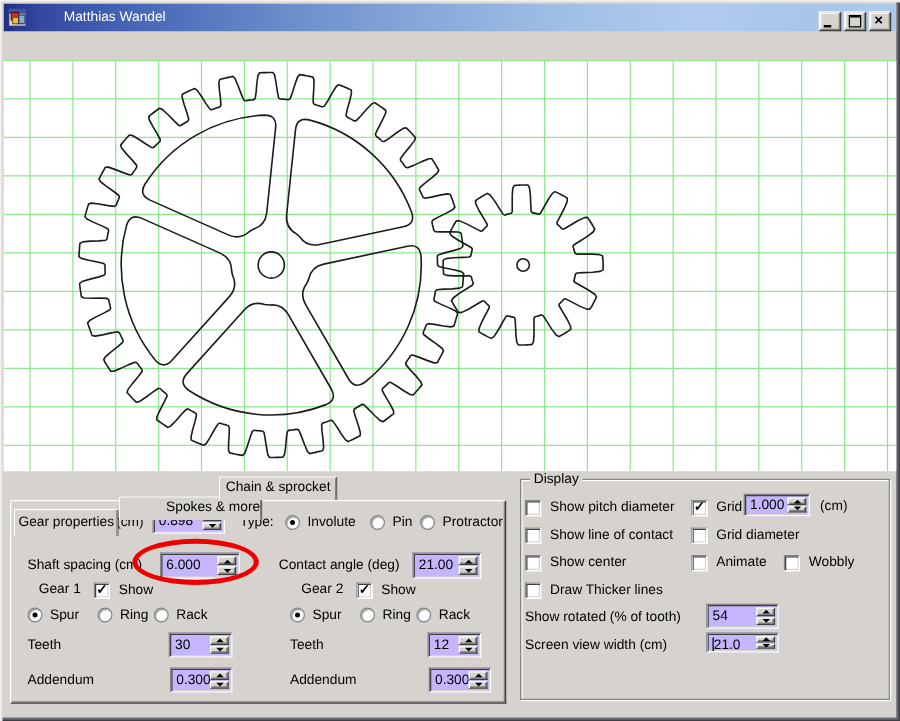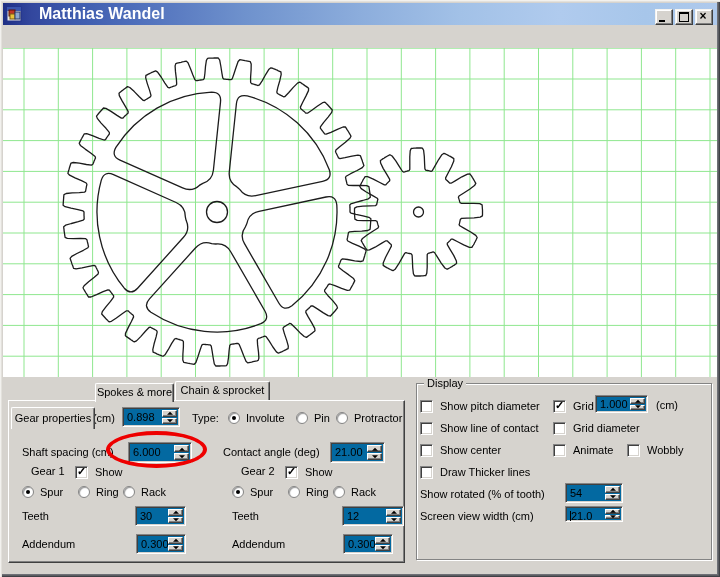--- a/index.html
+++ b/index.html
@@ -8,21 +8,21 @@
   html,body{margin:0;padding:0;background:#777;}
   body{font-family:"Liberation Sans", sans-serif; -webkit-font-smoothing:none;}
   .window{position:relative;width:720px;height:577px;background:var(--gray);overflow:hidden;
     box-shadow: inset 1px 1px 0 #f2f1ee, inset 2px 2px 0 #e3e1dc,
                 inset -1px -1px 0 #3f4146, inset -2px -2px 0 #5a5c61, inset -3px -3px 0 #6e7076;}
   
   .titlebar{position:absolute;left:3px;top:3px;width:714px;height:22px;
     background:linear-gradient(90deg,#1e2f85 0%,#33479e 4%,#3d5bae 10%,#5272bd 20%,#6f92cd 34%,#8caddc 50%,#a2c1e7 64%,#b0cbee 78%,#a7c6ea 90%,#aec9ec 100%);
     display:flex;align-items:center;}
   .titlebar .title{color:#fff;font-weight:bold;font-size:11.5px;margin-left:4px;letter-spacing:-0.1px;white-space:nowrap;}
-  .titlebar .owner{color:#fff;font-weight:bold;font-size:16px;margin-left:17px;white-space:nowrap;}
+  .titlebar .owner{color:#fff;font-weight:normal;font-size:11px;margin-left:29px;white-space:nowrap;}
   .app-icon{width:16px;height:16px;margin-left:3px;flex:0 0 16px;}
   .winbtns{position:absolute;top:6px;right:4px;display:flex;gap:2px;}
   .tbtn{width:16px;height:14px;background:var(--gray);position:relative;
     border:1px solid;border-color:#f4f3f0 #404040 #404040 #f4f3f0;
     box-shadow:inset -1px -1px 0 #808080, inset 1px 1px 0 #fff;}
   .g-min{position:absolute;left:3px;bottom:2px;width:6px;height:2px;background:#000;}
   .g-max{position:absolute;left:3px;top:2px;width:8px;height:7px;border:1px solid #000;border-top-width:2px;}
   .g-close{position:absolute;left:0;top:-1px;width:14px;text-align:center;font-weight:bold;font-size:12px;line-height:14px;color:#000;}
   
   .menubar{position:absolute;left:3px;top:25px;width:714px;height:23px;background:var(--gray);}
@@ -44,21 +44,21 @@
   .ctl{position:absolute;display:flex;align-items:center;gap:6px;height:14px;z-index:3;text-align:right;}
   .ctl .cl{font-size:11px;line-height:13px;white-space:nowrap;}
   .ctl.cbx{gap:7px;}
   .cb{width:13px;height:13px;flex:0 0 13px;background:#fff;position:relative;box-sizing:border-box;
     border:1px solid;border-color:#848484 #fff #fff #848484;
     box-shadow:inset 1px 1px 0 #404040, inset -1px -1px 0 #d6d3ce;}
   .cb[data-checked="true"]::after{content:"\2713";position:absolute;left:1px;top:-2px;font-size:11px;font-weight:bold;color:#000;}
   .rb{width:12px;height:12px;flex:0 0 12px;border-radius:50%;background:#fff;position:relative;box-sizing:border-box;
     border:1px solid #848484;box-shadow:inset 1px 1px 1px #9a9a9a;}
   .rb[data-on="true"]::after{content:"";position:absolute;left:3px;top:3px;width:4px;height:4px;border-radius:50%;background:#000;}
-  .spin{position:absolute;background:#0369a1;display:flex;box-sizing:border-box;z-index:3;
+  .spin{position:absolute;background:#c4b5fd;display:flex;box-sizing:border-box;z-index:3;
     border:1px solid;border-color:#848484 #fff #fff #848484;
     box-shadow:inset 1px 1px 0 #404040, inset -1px -1px 0 #d6d3ce;}
   .spin-val{flex:1;font-size:11px;line-height:13px;padding:3px 0 0 4px;color:#000;overflow:hidden;white-space:nowrap;}
   .spin[data-focused="true"] .spin-val::before{content:"";display:inline-block;width:1px;height:11px;background:#000;vertical-align:-2px;}
   .spin-ud{width:15px;flex:0 0 15px;display:flex;flex-direction:column;margin:2px 2px 2px 0;gap:1px;}
   .s-up,.s-dn{flex:1;background:var(--gray);position:relative;
     border:1px solid;border-color:#fff #404040 #404040 #fff;box-shadow:inset -1px -1px 0 #808080;}
   .s-up::after{content:"";position:absolute;left:50%;top:50%;transform:translate(-50%,-40%);
     border-left:3px solid transparent;border-right:3px solid transparent;border-bottom:3px solid #000;}
   .s-dn::after{content:"";position:absolute;left:50%;top:50%;transform:translate(-50%,-60%);
@@ -102,21 +102,21 @@
       <path d="M257.8 275.7A120 120 0 0 1 147.9 264.2Q139.8 258.3 146.5 250.9L192.4 200.0Q199.2 192.4 208.7 195.6A32 32 0 0 0 212.7 196.0Q222.6 194.8 227.7 203.7L261.9 263.0Q266.9 271.7 257.8 275.7Z" stroke="#1c1c1c" stroke-width="1.3" fill="none" stroke-linejoin="round"></path>
       <path d="M121.3 240.2A120 120 0 0 1 98.3 132.1Q101.4 122.6 110.5 126.7L173.1 154.5Q182.4 158.7 182.3 168.7A32 32 0 0 0 183.2 172.6Q187.3 181.7 180.5 189.3L134.6 240.2Q127.9 247.6 121.3 240.2Z" stroke="#1c1c1c" stroke-width="1.3" fill="none" stroke-linejoin="round"></path>
       <path d="M112.9 99.4A120 120 0 0 1 208.6 44.1Q218.6 44.1 217.5 54.1L210.4 122.2Q209.3 132.3 199.8 135.3A32 32 0 0 0 196.3 137.4Q188.9 144.1 179.6 139.9L117.0 112.1Q107.9 108.0 112.9 99.4Z" stroke="#1c1c1c" stroke-width="1.3" fill="none" stroke-linejoin="round"></path>
       <circle cx="214" cy="164" r="10.5" stroke="#1c1c1c" stroke-width="1.3" fill="none"></circle>
       <path d="M413.8 100.0L415.2 100.0L416.6 100.0L418.0 100.0L419.4 100.1L420.6 102.3L421.3 108.4L421.6 115.7L421.9 120.9L422.7 122.1L423.6 122.3L424.5 122.5L425.4 122.7L426.3 122.9L427.2 123.1L428.1 123.4L429.3 122.7L431.9 118.2L435.5 111.8L438.9 106.7L441.0 105.3L442.3 105.9L443.6 106.5L444.8 107.1L446.0 107.8L447.3 108.4L448.5 109.1L449.7 109.9L450.8 110.6L450.8 113.1L448.4 118.8L445.0 125.3L442.6 129.9L442.7 131.3L443.4 131.9L444.1 132.5L444.8 133.2L445.4 133.8L446.1 134.5L446.7 135.2L448.1 135.2L452.6 132.6L458.9 128.8L464.5 126.1L466.9 125.9L467.8 127.1L468.6 128.2L469.3 129.4L470.1 130.6L470.8 131.8L471.5 133.0L472.1 134.2L472.8 135.4L471.5 137.6L466.6 141.3L460.4 145.2L456.0 148.0L455.4 149.3L455.7 150.2L456.0 151.0L456.2 151.9L456.5 152.8L456.7 153.7L457.0 154.6L458.2 155.3L463.4 155.3L470.7 155.3L476.8 155.7L479.1 156.8L479.2 158.1L479.3 159.5L479.4 160.9L479.5 162.3L479.5 163.7L479.5 165.1L479.5 166.5L479.4 167.9L477.2 169.1L471.1 169.8L463.8 170.1L458.6 170.4L457.4 171.2L457.2 172.1L457.0 173.0L456.8 173.9L456.6 174.8L456.4 175.7L456.1 176.6L456.8 177.8L461.3 180.4L467.7 184.0L472.8 187.4L474.2 189.5L473.6 190.8L473.0 192.1L472.4 193.3L471.7 194.5L471.1 195.8L470.4 197.0L469.6 198.2L468.9 199.3L466.4 199.3L460.7 196.9L454.2 193.5L449.6 191.1L448.2 191.2L447.6 191.9L447.0 192.6L446.3 193.3L445.7 193.9L445.0 194.6L444.3 195.2L444.3 196.6L446.9 201.1L450.7 207.4L453.4 213.0L453.6 215.4L452.4 216.3L451.3 217.1L450.1 217.8L448.9 218.6L447.7 219.3L446.5 220.0L445.3 220.6L444.1 221.3L441.9 220.0L438.2 215.1L434.3 208.9L431.5 204.5L430.2 203.9L429.3 204.2L428.5 204.5L427.6 204.7L426.7 205.0L425.8 205.2L424.9 205.5L424.2 206.7L424.2 211.9L424.2 219.2L423.8 225.3L422.7 227.6L421.4 227.7L420.0 227.8L418.6 227.9L417.2 228.0L415.8 228.0L414.4 228.0L413.0 228.0L411.6 227.9L410.4 225.7L409.7 219.6L409.4 212.3L409.1 207.1L408.3 205.9L407.4 205.7L406.5 205.5L405.6 205.3L404.7 205.1L403.8 204.9L402.9 204.6L401.7 205.3L399.1 209.8L395.5 216.2L392.1 221.3L390.0 222.7L388.7 222.1L387.4 221.5L386.2 220.9L385.0 220.2L383.7 219.6L382.5 218.9L381.3 218.1L380.2 217.4L380.2 214.9L382.6 209.2L386.0 202.7L388.4 198.1L388.3 196.7L387.6 196.1L386.9 195.5L386.2 194.8L385.6 194.2L384.9 193.5L384.3 192.8L382.9 192.8L378.4 195.4L372.1 199.2L366.5 201.9L364.1 202.1L363.2 200.9L362.4 199.8L361.7 198.6L360.9 197.4L360.2 196.2L359.5 195.0L358.9 193.8L358.2 192.6L359.5 190.4L364.4 186.7L370.6 182.8L375.0 180.0L375.6 178.7L375.3 177.8L375.0 177.0L374.8 176.1L374.5 175.2L374.3 174.3L374.0 173.4L372.8 172.7L367.6 172.7L360.3 172.7L354.2 172.3L351.9 171.2L351.8 169.9L351.7 168.5L351.6 167.1L351.5 165.7L351.5 164.3L351.5 162.9L351.5 161.5L351.6 160.1L353.8 158.9L359.9 158.2L367.2 157.9L372.4 157.6L373.6 156.8L373.8 155.9L374.0 155.0L374.2 154.1L374.4 153.2L374.6 152.3L374.9 151.4L374.2 150.2L369.7 147.6L363.3 144.0L358.2 140.6L356.8 138.5L357.4 137.2L358.0 135.9L358.6 134.7L359.3 133.5L359.9 132.2L360.6 131.0L361.4 129.8L362.1 128.7L364.6 128.7L370.3 131.1L376.8 134.5L381.4 136.9L382.8 136.8L383.4 136.1L384.0 135.4L384.7 134.7L385.3 134.1L386.0 133.4L386.7 132.8L386.7 131.4L384.1 126.9L380.3 120.6L377.6 115.0L377.4 112.6L378.6 111.7L379.7 110.9L380.9 110.2L382.1 109.4L383.3 108.7L384.5 108.0L385.7 107.4L386.9 106.7L389.1 108.0L392.8 112.9L396.7 119.1L399.5 123.5L400.8 124.1L401.7 123.8L402.5 123.5L403.4 123.3L404.3 123.0L405.2 122.8L406.1 122.5L406.8 121.3L406.8 116.1L406.8 108.8L407.2 102.7L408.3 100.4L409.6 100.3L411.0 100.2L412.4 100.1Z" stroke="#1c1c1c" stroke-width="1.3" fill="none" stroke-linejoin="round"></path>
       <circle cx="415.5" cy="164" r="5" stroke="#1c1c1c" stroke-width="1.3" fill="none"></circle>
     </svg>
 
   <div id="tabstrip">
       <div class="tab" data-active="true" style="left: 11px; width: 82px; top: 380px; height: 21px; line-height: 20px;">Gear properties</div>
-      <div class="tab" data-active="false" style="left: 95px; width: 77px; top: 383px; height: 18px; line-height: 17px;">Spokes &amp; more</div>
+      <div class="tab" data-active="false" style="left: 95px; width: 77px; top: 397px; height: 18px; line-height: 17px; padding-left: 36px;">Spokes &amp; more</div>
       <div class="tab" data-active="false" style="left: 175px; width: 93px; top: 381px; height: 18px; line-height: 17px;">Chain &amp; sprocket</div>
     </div>
   <div class="tabpanel"></div>
 
   <span class="lbl" style="left:22px;top:412px">Tooth spacing (cm)</span>
   <div class="spin" style="left:122px;top:407px;width:58px;height:20px">
     <span class="spin-val">0.898</span>
     <span class="spin-ud">
         <b class="s-up"></b>
         <b class="s-dn"></b>
@@ -200,21 +200,21 @@
   </div>
   <div class="ctl" style="left:288px;top:485px">
     <span class="rb" data-on="false"></span>
     <span class="cl">Ring</span>
   </div>
   <div class="ctl" style="left:333px;top:485px">
     <span class="rb" data-on="false"></span>
     <span class="cl">Rack</span>
   </div>
   <span class="lbl" style="left:232px;top:510px">Teeth</span>
-  <div class="spin" style="left:342px;top:506px;width:62px;height:20px">
+  <div class="spin" style="left:342px;top:506px;width:43px;height:20px">
     <span class="spin-val">12</span>
     <span class="spin-ud">
         <b class="s-up"></b>
         <b class="s-dn"></b>
       </span>
   </div>
   <span class="lbl" style="left:232px;top:538px">Addendum</span>
   <div class="spin" style="left:343px;top:534px;width:50px;height:20px">
     <span class="spin-val">0.300</span>
     <span class="spin-ud">

